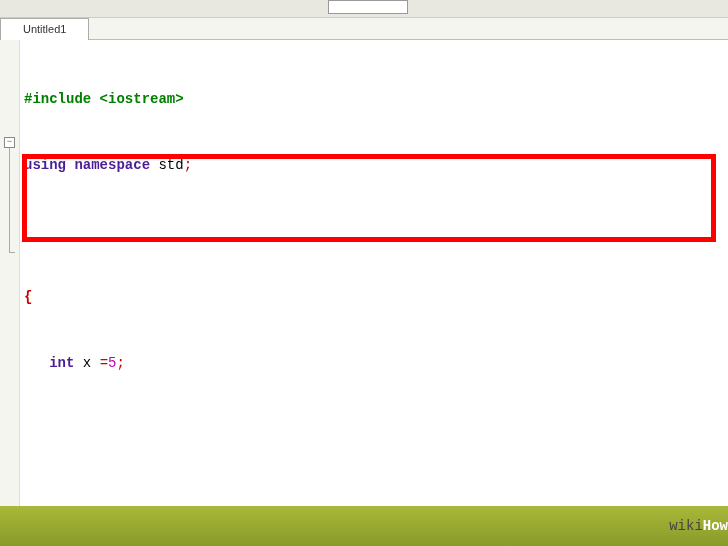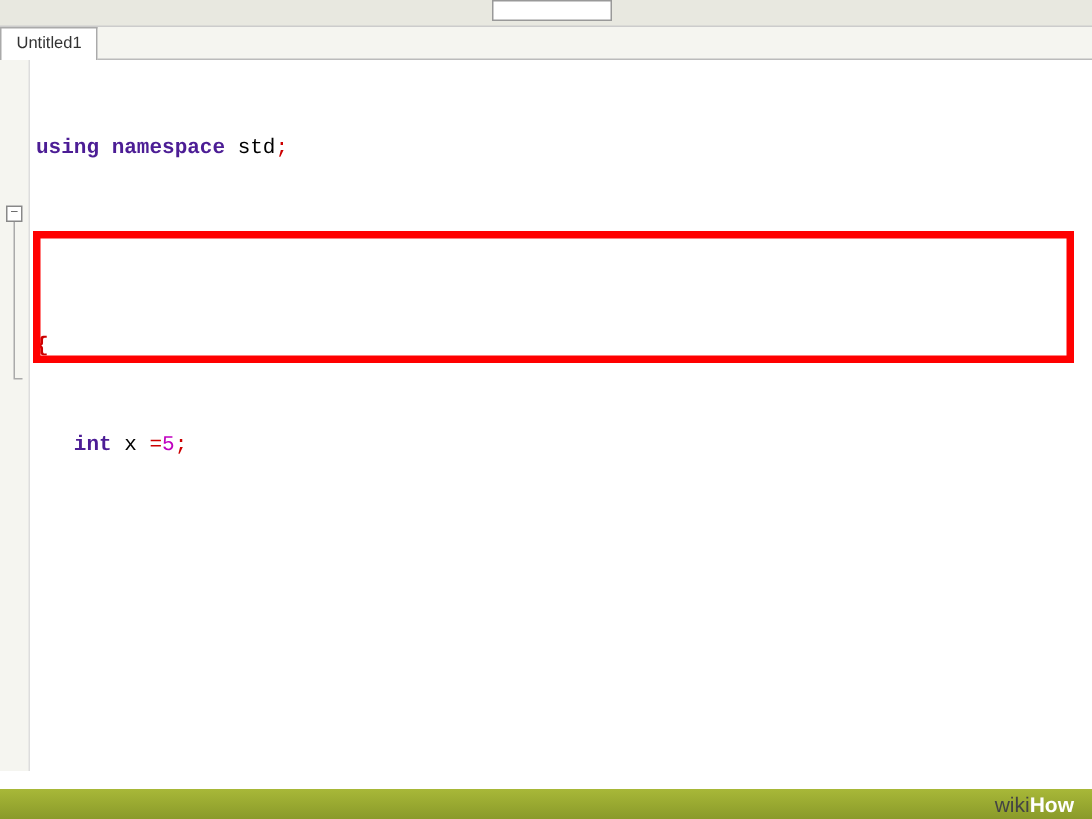--- a/index.html
+++ b/index.html
@@ -28,21 +28,21 @@
     }
     .tab-bar {
       height: 22px;
       background: #f5f5f0;
       border-bottom: 1px solid #bbb;
       display: flex;
       align-items: center;
     }
     .tab {
       height: 22px;
-      padding: 2px 10px;
+      padding: 2px 22px;
       background: #fff;
       border: 1px solid #aaa;
       border-bottom: none;
       font-size: 11px;
       font-family: Tahoma, sans-serif;
       color: #333;
       display: flex;
       align-items: center;
     }
     .editor {
@@ -112,27 +112,27 @@
       height: 88px;
       pointer-events: none;
       z-index: 10;
     }
     
     .footer {
       position: absolute;
       bottom: 0;
       left: 0;
       right: 0;
-      height: 20px;
+      height: 40px;
       background: linear-gradient(to bottom, #a8b838, #8a9a2a);
       display: flex;
       align-items: center;
       justify-content: flex-end;
-      padding: 0 12px;
-      font-family: Liberation Sans, sans-serif;
+      padding: 0 0;
+      font-family: Liberation Mono, monospace;
       font-size: 14px;
       color: #fff;
     }
     .footer .wiki {
       color: #444;
       font-weight: normal;
     }
     .footer .how {
       color: #fff;
       font-weight: bold;
@@ -156,20 +156,21 @@
 </div>
 
 <div class="editor">
   <div class="gutter">
     <div class="fold-marker" style="top: 97px;"><span>−</span></div>
     <div class="fold-line-v" style="top: 108px; height: 104px;"></div>
     <div class="fold-line-h" style="top: 212px;"></div>
   </div>
 
   <div class="code-area">
+    <div class="code-line"><span class="kw-green">#include</span><span class="kw-green"> &lt;iostream&gt;</span></div>
     <div class="code-line"><span class="kw-blue">using</span><span class="kw-blue"> namespace</span><span class="plain"> std</span><span class="semi">;</span></div>
     <div class="code-line"></div>
     <div class="code-line"><span class="brace">{</span></div>
     <div class="code-line">   <span class="kw-blue">int</span><span class="plain"> x </span><span class="op-red">=</span><span class="num">5</span><span class="semi">;</span></div>
     <div class="code-line"></div>
     
     
     
   </div>
 

